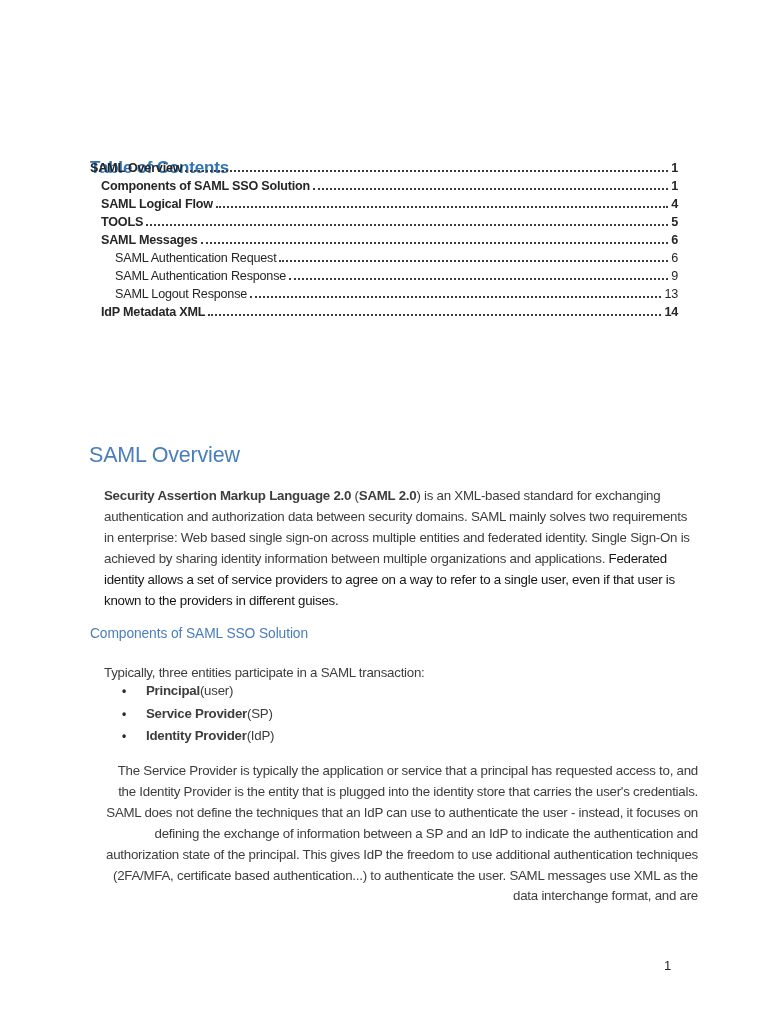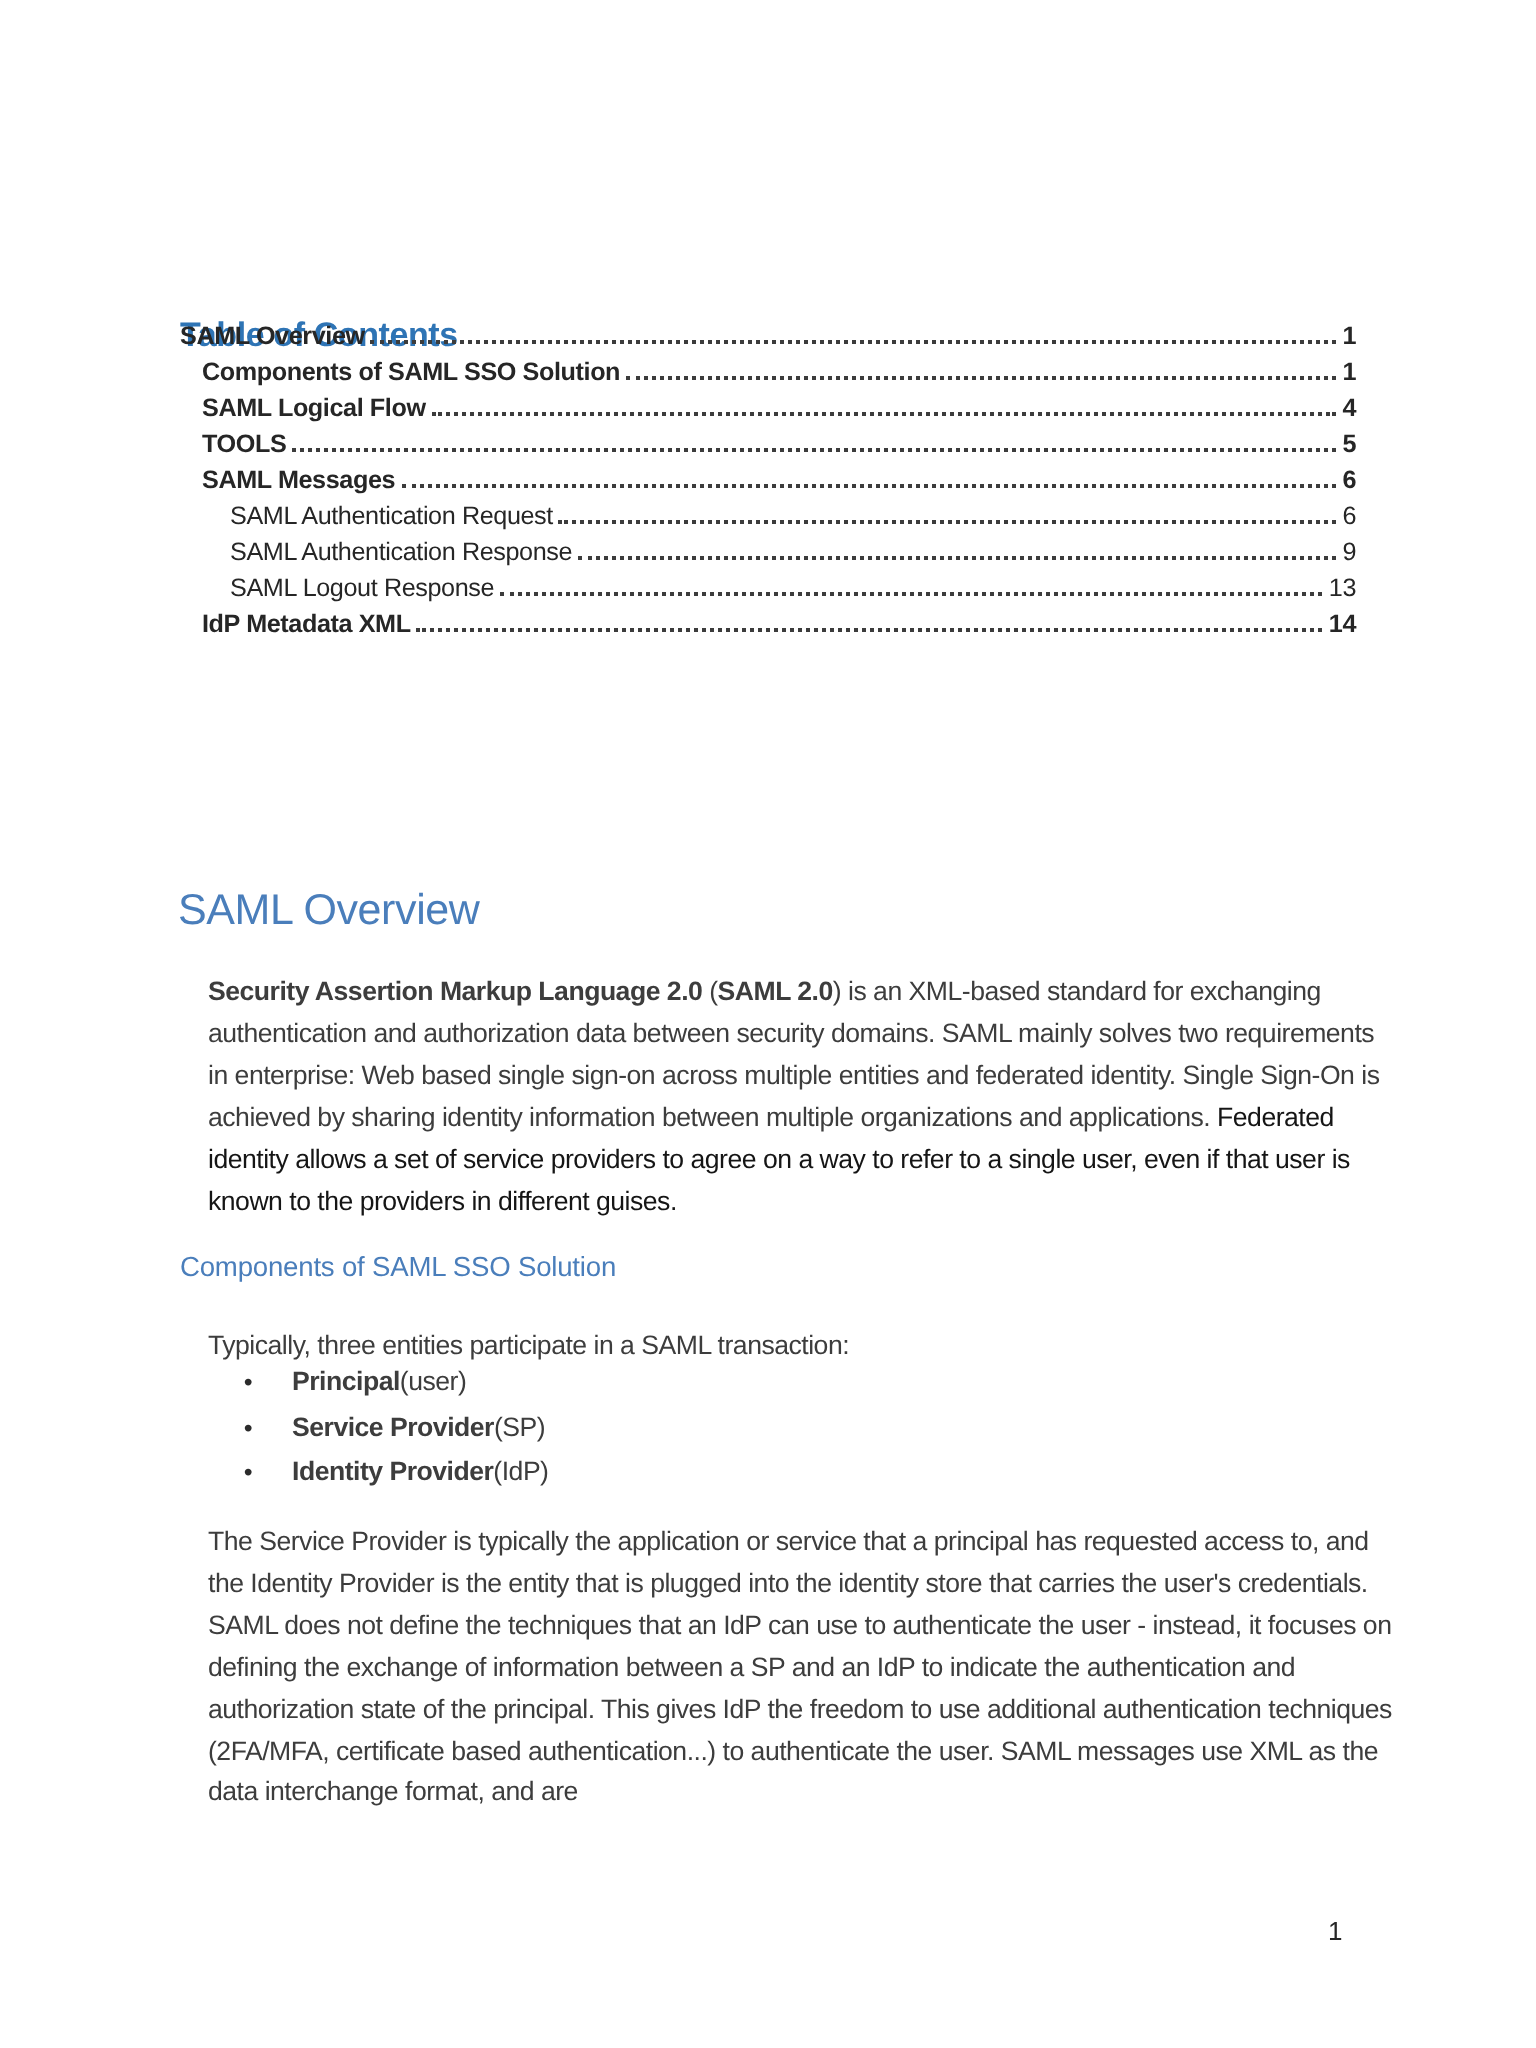--- a/index.html
+++ b/index.html
@@ -63,21 +63,21 @@
   
   .body-par {
     position: absolute; left: 80px; width: 594px;
     font-size: 13.3px; line-height: 20.9px; letter-spacing: -0.25px;
     color: var(--body-text);
     text-align: left;
     margin-left: 24px;
   }
   .par-1 { top: 486px; }
   .list-intro { top: 663px; }
-  .par-2 { top: 761px; }
+  .par-2 { top: 761px; text-align: right; }
   .bold { font-weight: 700; }
   .dark { color: var(--dark-text); }
 
   
   .entity-list {
     position: absolute; left: 122px; top: 683px; list-style: none;
   }
   .entity-item {
     display: flex; align-items: baseline;
     height: 22.6px;

